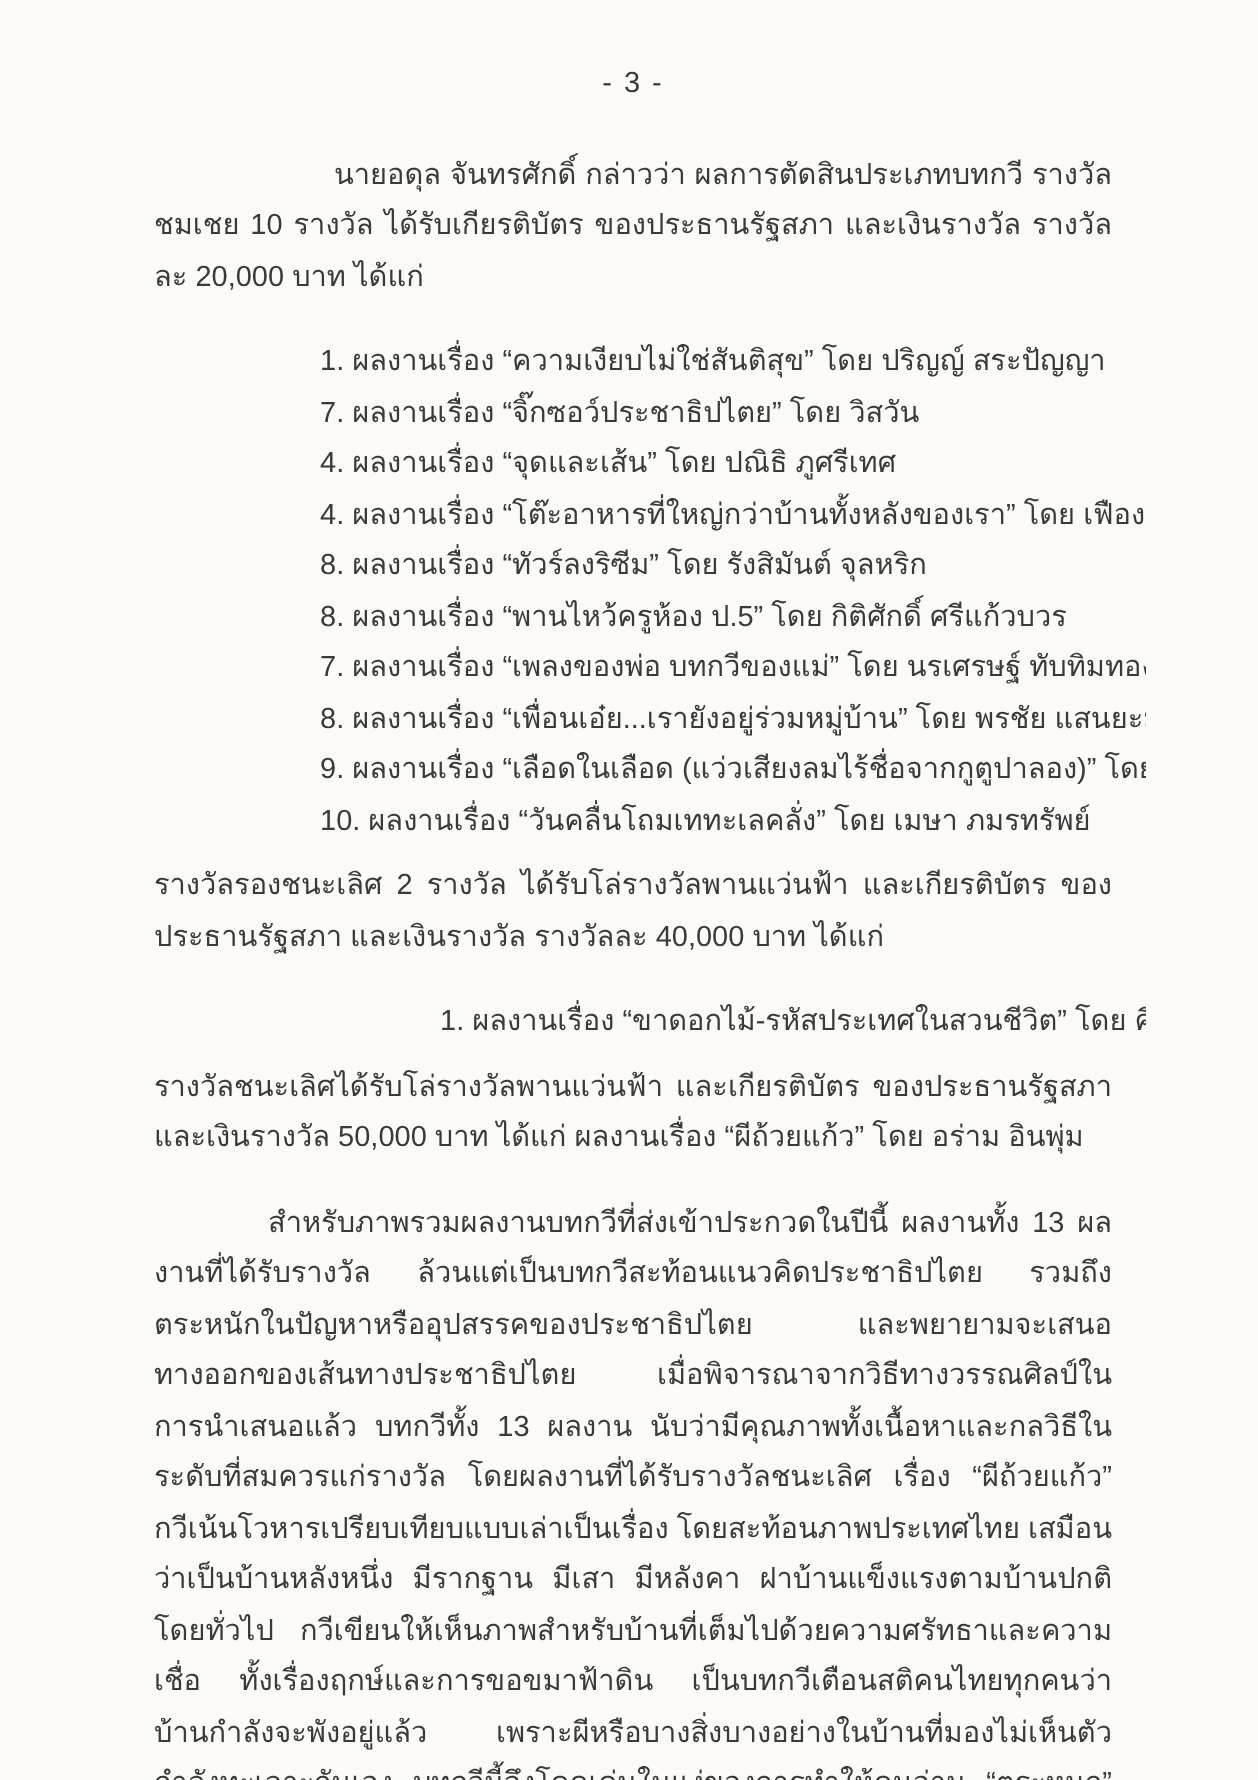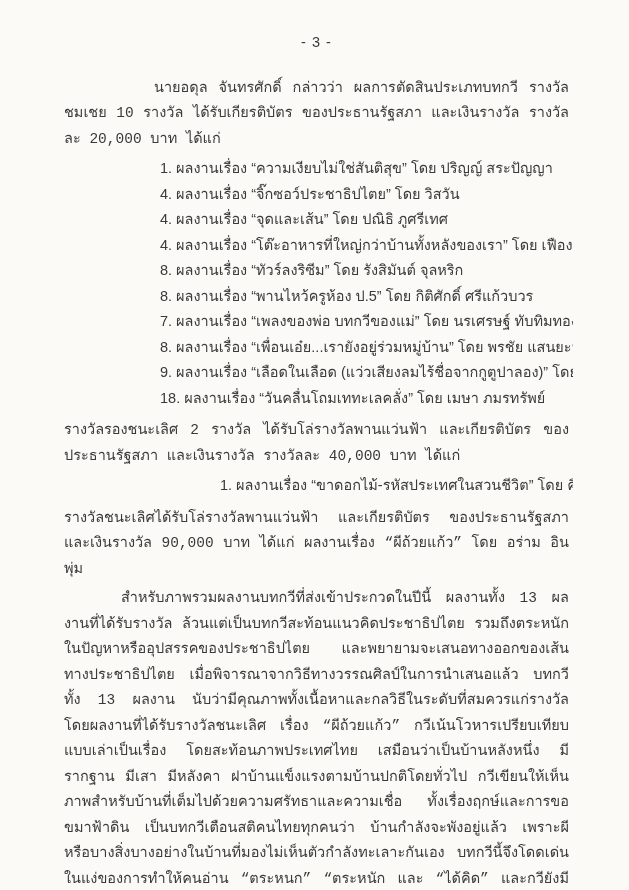--- a/index.html
+++ b/index.html
@@ -19,57 +19,56 @@
     overflow: hidden;
     font-size: 14.5px;
     line-height: 25.5px;
   }
   .page-number {
     text-align: center;
     margin-bottom: 20px;
     letter-spacing: 1px;
   }
   .para {
-    margin: 4px;
+    margin: 17px;
     text-align: justify;
-    font-family: Liberation Mono, monospace;
   }
   .para.gap-before { margin-top: 7px; }
   .indent-lg { text-indent: 90px; }
   .indent-md { text-indent: 57px; }
   .list { margin: 0; }
   .list-1 .list-line { padding-left: 100px; }
   .list-2 .list-line { padding-left: 160px; }
   .list-line { white-space: nowrap; overflow: hidden; }
 </style>
 </head>
 <body>
 
 <div class="page">
 
   <div class="page-number">- 3 -</div>
 
   <p class="para indent-lg">นายอดุล จันทรศักดิ์ กล่าวว่า ผลการตัดสินประเภทบทกวี รางวัลชมเชย 10 รางวัล ได้รับเกียรติบัตร ของประธานรัฐสภา และเงินรางวัล รางวัลละ 20,000 บาท ได้แก่</p>
 
   <div class="list list-1">
     <div class="list-line">1. ผลงานเรื่อง “ความเงียบไม่ใช่สันติสุข”  โดย ปริญญ์  สระปัญญา</div>
-    <div class="list-line">4. ผลงานเรื่อง “จิ๊กซอว์ประชาธิปไตย” โดย วิสวัน</div>
+    <div class="list-line">7. ผลงานเรื่อง “จิ๊กซอว์ประชาธิปไตย” โดย วิสวัน</div>
     <div class="list-line">4. ผลงานเรื่อง “จุดและเส้น” โดย ปณิธิ  ภูศรีเทศ</div>
     <div class="list-line">4. ผลงานเรื่อง “โต๊ะอาหารที่ใหญ่กว่าบ้านทั้งหลังของเรา” โดย เฟืองเขียว  เกี้ยวบุหลัน</div>
     <div class="list-line">8. ผลงานเรื่อง “ทัวร์ลงริซีม” โดย รังสิมันต์  จุลหริก</div>
     <div class="list-line">8. ผลงานเรื่อง “พานไหว้ครูห้อง ป.5”  โดย กิติศักดิ์  ศรีแก้วบวร</div>
     <div class="list-line">7. ผลงานเรื่อง “เพลงของพ่อ บทกวีของแม่”     โดย นรเศรษฐ์  ทับทิมทอง</div>
     <div class="list-line">8. ผลงานเรื่อง “เพื่อนเอ๋ย...เรายังอยู่ร่วมหมู่บ้าน” โดย พรชัย  แสนยะมูล</div>
     <div class="list-line">9. ผลงานเรื่อง “เลือดในเลือด (แว่วเสียงลมไร้ชื่อจากกูตูปาลอง)” โดย องอาจ  สิงห์สุวรรณ</div>
-    <div class="list-line">18. ผลงานเรื่อง “วันคลื่นโถมเททะเลคลั่ง” โดย เมษา  ภมรทรัพย์</div>
+    <div class="list-line">10. ผลงานเรื่อง “วันคลื่นโถมเททะเลคลั่ง” โดย เมษา  ภมรทรัพย์</div>
   </div>
 
   <p class="para gap-before">รางวัลรองชนะเลิศ 2 รางวัล ได้รับโล่รางวัลพานแว่นฟ้า และเกียรติบัตร ของประธานรัฐสภา และเงินรางวัล รางวัลละ 40,000 บาท ได้แก่</p>
 
   <div class="list list-2">
     <div class="list-line">1. ผลงานเรื่อง “ขาดอกไม้-รหัสประเทศในสวนชีวิต” โดย คีตา  บารัตดายา</div>
   </div>
 
-  <p class="para gap-before">รางวัลชนะเลิศได้รับโล่รางวัลพานแว่นฟ้า และเกียรติบัตร ของประธานรัฐสภา และเงินรางวัล 90,000 บาท ได้แก่ ผลงานเรื่อง “ผีถ้วยแก้ว”  โดย อร่าม อินพุ่ม</p>
+  <p class="para gap-before">รางวัลชนะเลิศได้รับโล่รางวัลพานแว่นฟ้า และเกียรติบัตร ของประธานรัฐสภา และเงินรางวัล 50,000 บาท ได้แก่ ผลงานเรื่อง “ผีถ้วยแก้ว”  โดย อร่าม อินพุ่ม</p>
 
   <p class="para indent-md">สำหรับภาพรวมผลงานบทกวีที่ส่งเข้าประกวดในปีนี้ ผลงานทั้ง 13 ผลงานที่ได้รับรางวัล ล้วนแต่เป็นบทกวีสะท้อนแนวคิดประชาธิปไตย รวมถึงตระหนักในปัญหาหรืออุปสรรคของประชาธิปไตย และพยายามจะเสนอทางออกของเส้นทางประชาธิปไตย เมื่อพิจารณาจากวิธีทางวรรณศิลป์ในการนำเสนอแล้ว บทกวีทั้ง 13 ผลงาน นับว่ามีคุณภาพทั้งเนื้อหาและกลวิธีในระดับที่สมควรแก่รางวัล โดยผลงานที่ได้รับรางวัลชนะเลิศ เรื่อง “ผีถ้วยแก้ว” กวีเน้นโวหารเปรียบเทียบแบบเล่าเป็นเรื่อง โดยสะท้อนภาพประเทศไทย เสมือนว่าเป็นบ้านหลังหนึ่ง  มีรากฐาน มีเสา มีหลังคา ฝาบ้านแข็งแรงตามบ้านปกติโดยทั่วไป กวีเขียนให้เห็นภาพสำหรับบ้านที่เต็มไปด้วยความศรัทธาและความเชื่อ ทั้งเรื่องฤกษ์และการขอขมาฟ้าดิน เป็นบทกวีเตือนสติคนไทยทุกคนว่า บ้านกำลังจะพังอยู่แล้ว เพราะผีหรือบางสิ่งบางอย่างในบ้านที่มองไม่เห็นตัวกำลังทะเลาะกันเอง บทกวีนี้จึงโดดเด่นในแง่ของการทำให้คนอ่าน “ตระหนก” “ตระหนัก และ “ได้คิด” และกวียังมีจังหวะคำที่หนักแน่น ลงตัว อ่านแล้วสอดคล้องกับความรู้สึกเป็นห่วงชาติ บ้านเมืองส่วนรางวัลรองชนะเลิศ เรื่อง “ขาดอกไม้-รหัสประเทศในสวนชีวิต” กวีนำเสนอโวหารเชิงสัญลักษณ์เป็นหลัก เล่าภาพของสองตาหลานแห่งสังคมที่กำลังนั่งจิบกาแฟคุยกันในยามเช้า โดยให้ภาพกาลเวลา และภาพบุคคลในสังคมได้อย่างชัดเจน มีชีวิตชีวา ทุกคำที่กวีใช้ล้วนเป็นภาพพจน์ประเภท สัญลักษณ์ สะท้อนชีวิตที่ผ่านมาของผู้ต่อสู้เพื่อประชาธิปไตยของประเทศ เป็นบทกวีเยียวยาจิตใจภายในของคนที่รักและทำเพื่อบ้านเมืองได้อย่างงดงามและละเอียดอ่อนที่สุด และชี้ทางออกระหว่างคนสองรุ่นได้อย่างลงตัว และรางวัลรองชนะเลิศอีกหนึ่งผลงาน เรื่อง “เธอกับฉันนั้นคือเรา” กวีนำเสนอเรื่องราวสะท้อนว่าสังคมต้องการ “ความเป็นเรา” ไม่ประสงค์ความเป็น เธอ หรือ ฉัน  เพราะไม่เช่นนั้นบ้านเมืองจะไปไม่รอด ใช้คำง่าย ๆ เหมือนสนทนากับคนอื่นอย่างเป็นปกติในชีวิต</p>
 
 </div>
 
 </body></html>

